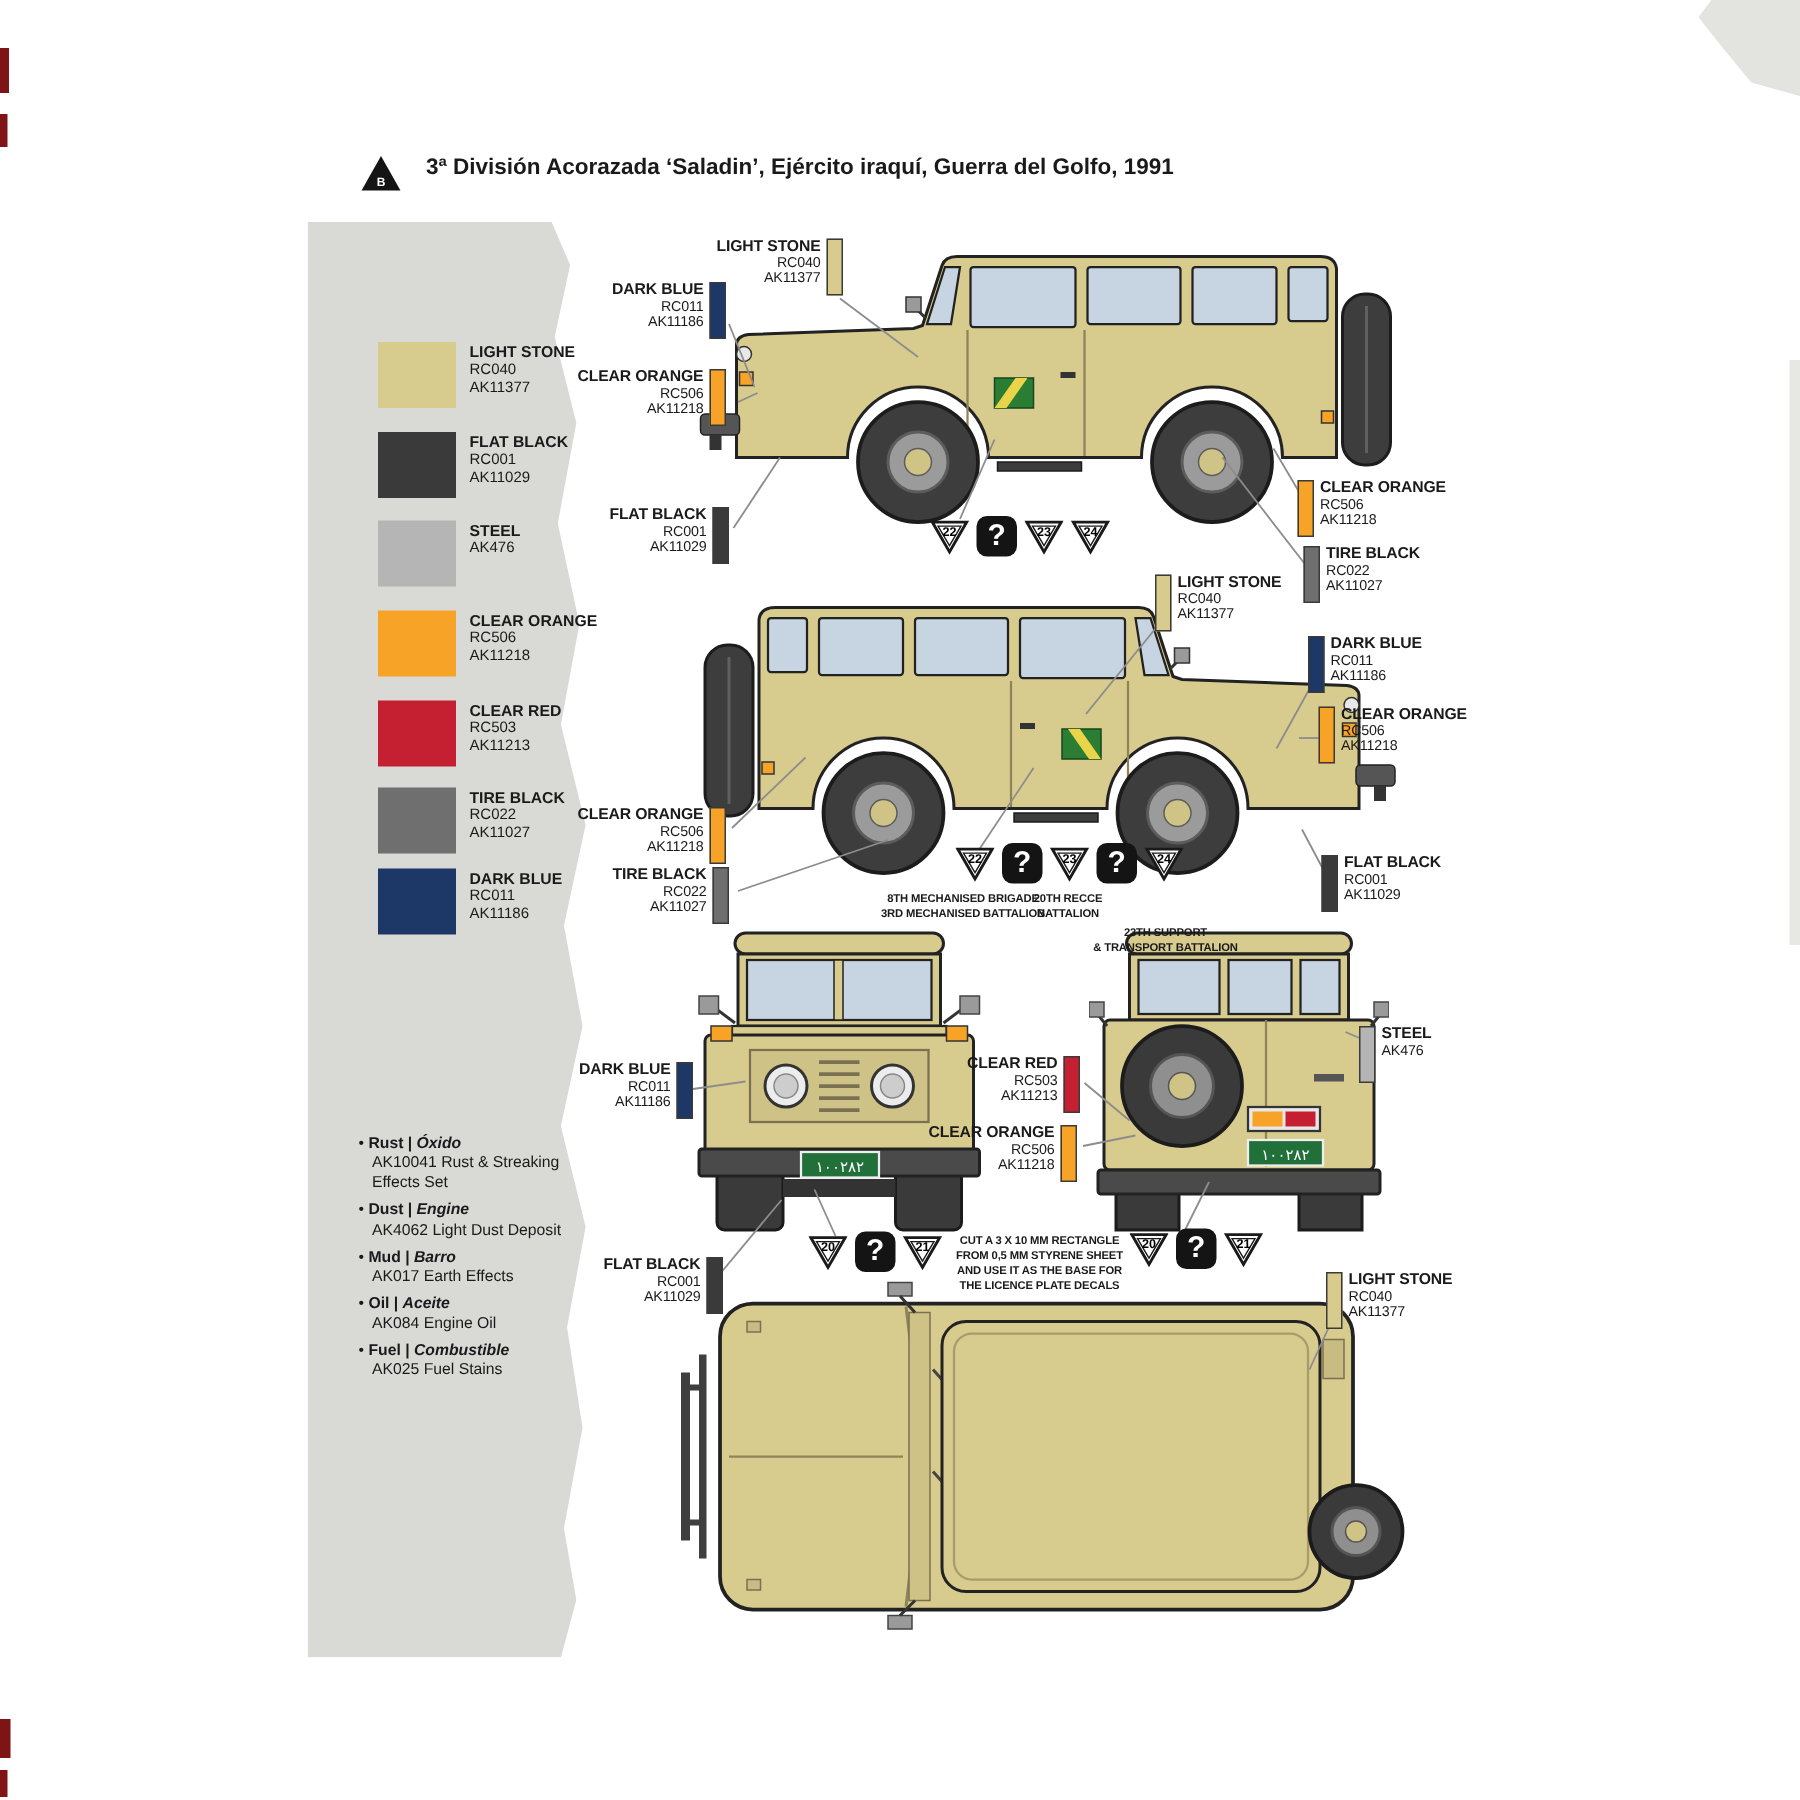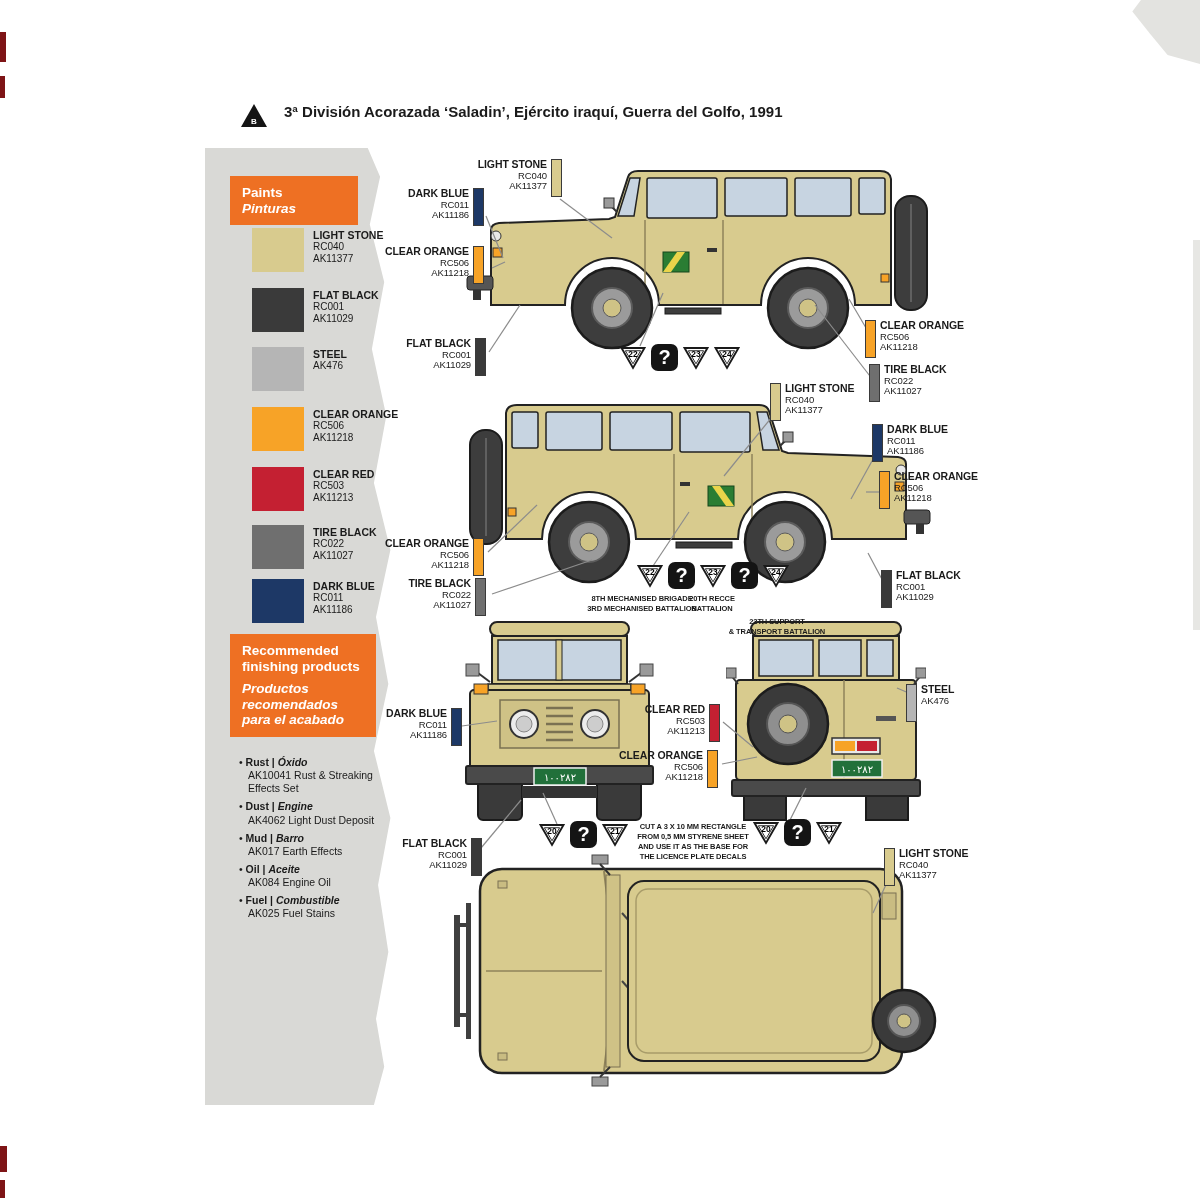--- a/index.html
+++ b/index.html
@@ -65,24 +65,20 @@
   <div class="hdr">
     <svg width="28" height="26" viewBox="0 0 28 26">
       <polygon points="14,1 27,24 1,24" fill="#141414"></polygon>
       <text x="14" y="21" font-size="8" font-weight="bold" fill="#fff" text-anchor="middle" font-family="Liberation Sans,sans-serif">B</text>
     </svg>
     <div class="title-block">
       <div class="subtitle">3ª División Acorazada ‘Saladin’, Ejército iraquí, Guerra del Golfo, 1991</div>
     </div>
   </div>
 
-  <div class="obox" style="left:230px;top:176px;width:104px;">
-    <div class="en" style="margin-top:0;">Paints</div>
-    <div class="es" style="margin-top:0;">Pinturas</div>
-  </div>
 
   <div class="swrow" style="top:228px;">
     <div class="sw" style="background: rgb(216, 203, 142);"></div>
     <div class="swlab">
         <div class="nm">LIGHT STONE</div>
         <div>RC040</div>
         <div>AK11377</div>
       </div>
   </div>
   <div class="swrow" style="top:288px;">
@@ -126,24 +122,20 @@
   </div>
   <div class="swrow" style="top:579px;">
     <div class="sw" style="background: rgb(29, 56, 102);"></div>
     <div class="swlab">
         <div class="nm">DARK BLUE</div>
         <div>RC011</div>
         <div>AK11186</div>
       </div>
   </div>
 
-  <div class="obox" style="left:230px;top:634px;width:122px;">
-    <div class="en">Recommended finishing products</div>
-    <div class="es">Productos recomendados para el acabado</div>
-  </div>
 
   <div class="prodlist">
     <div class="pitem">• <span class="lbl">Rust |</span> <span class="es">Óxido</span><div class="prd">AK10041 Rust &amp; Streaking Effects Set</div></div>
     <div class="pitem">• <span class="lbl">Dust |</span> <span class="es">Engine</span><div class="prd">AK4062 Light Dust Deposit</div></div>
     <div class="pitem">• <span class="lbl">Mud |</span> <span class="es">Barro</span><div class="prd">AK017 Earth Effects</div></div>
     <div class="pitem">• <span class="lbl">Oil |</span> <span class="es">Aceite</span><div class="prd">AK084 Engine Oil</div></div>
     <div class="pitem">• <span class="lbl">Fuel |</span> <span class="es">Combustible</span><div class="prd">AK025 Fuel Stains</div></div>
   </div>
 
   <svg class="veh" style="left:465px;top:158px;" width="470" height="196" viewBox="0 0 470 196">

